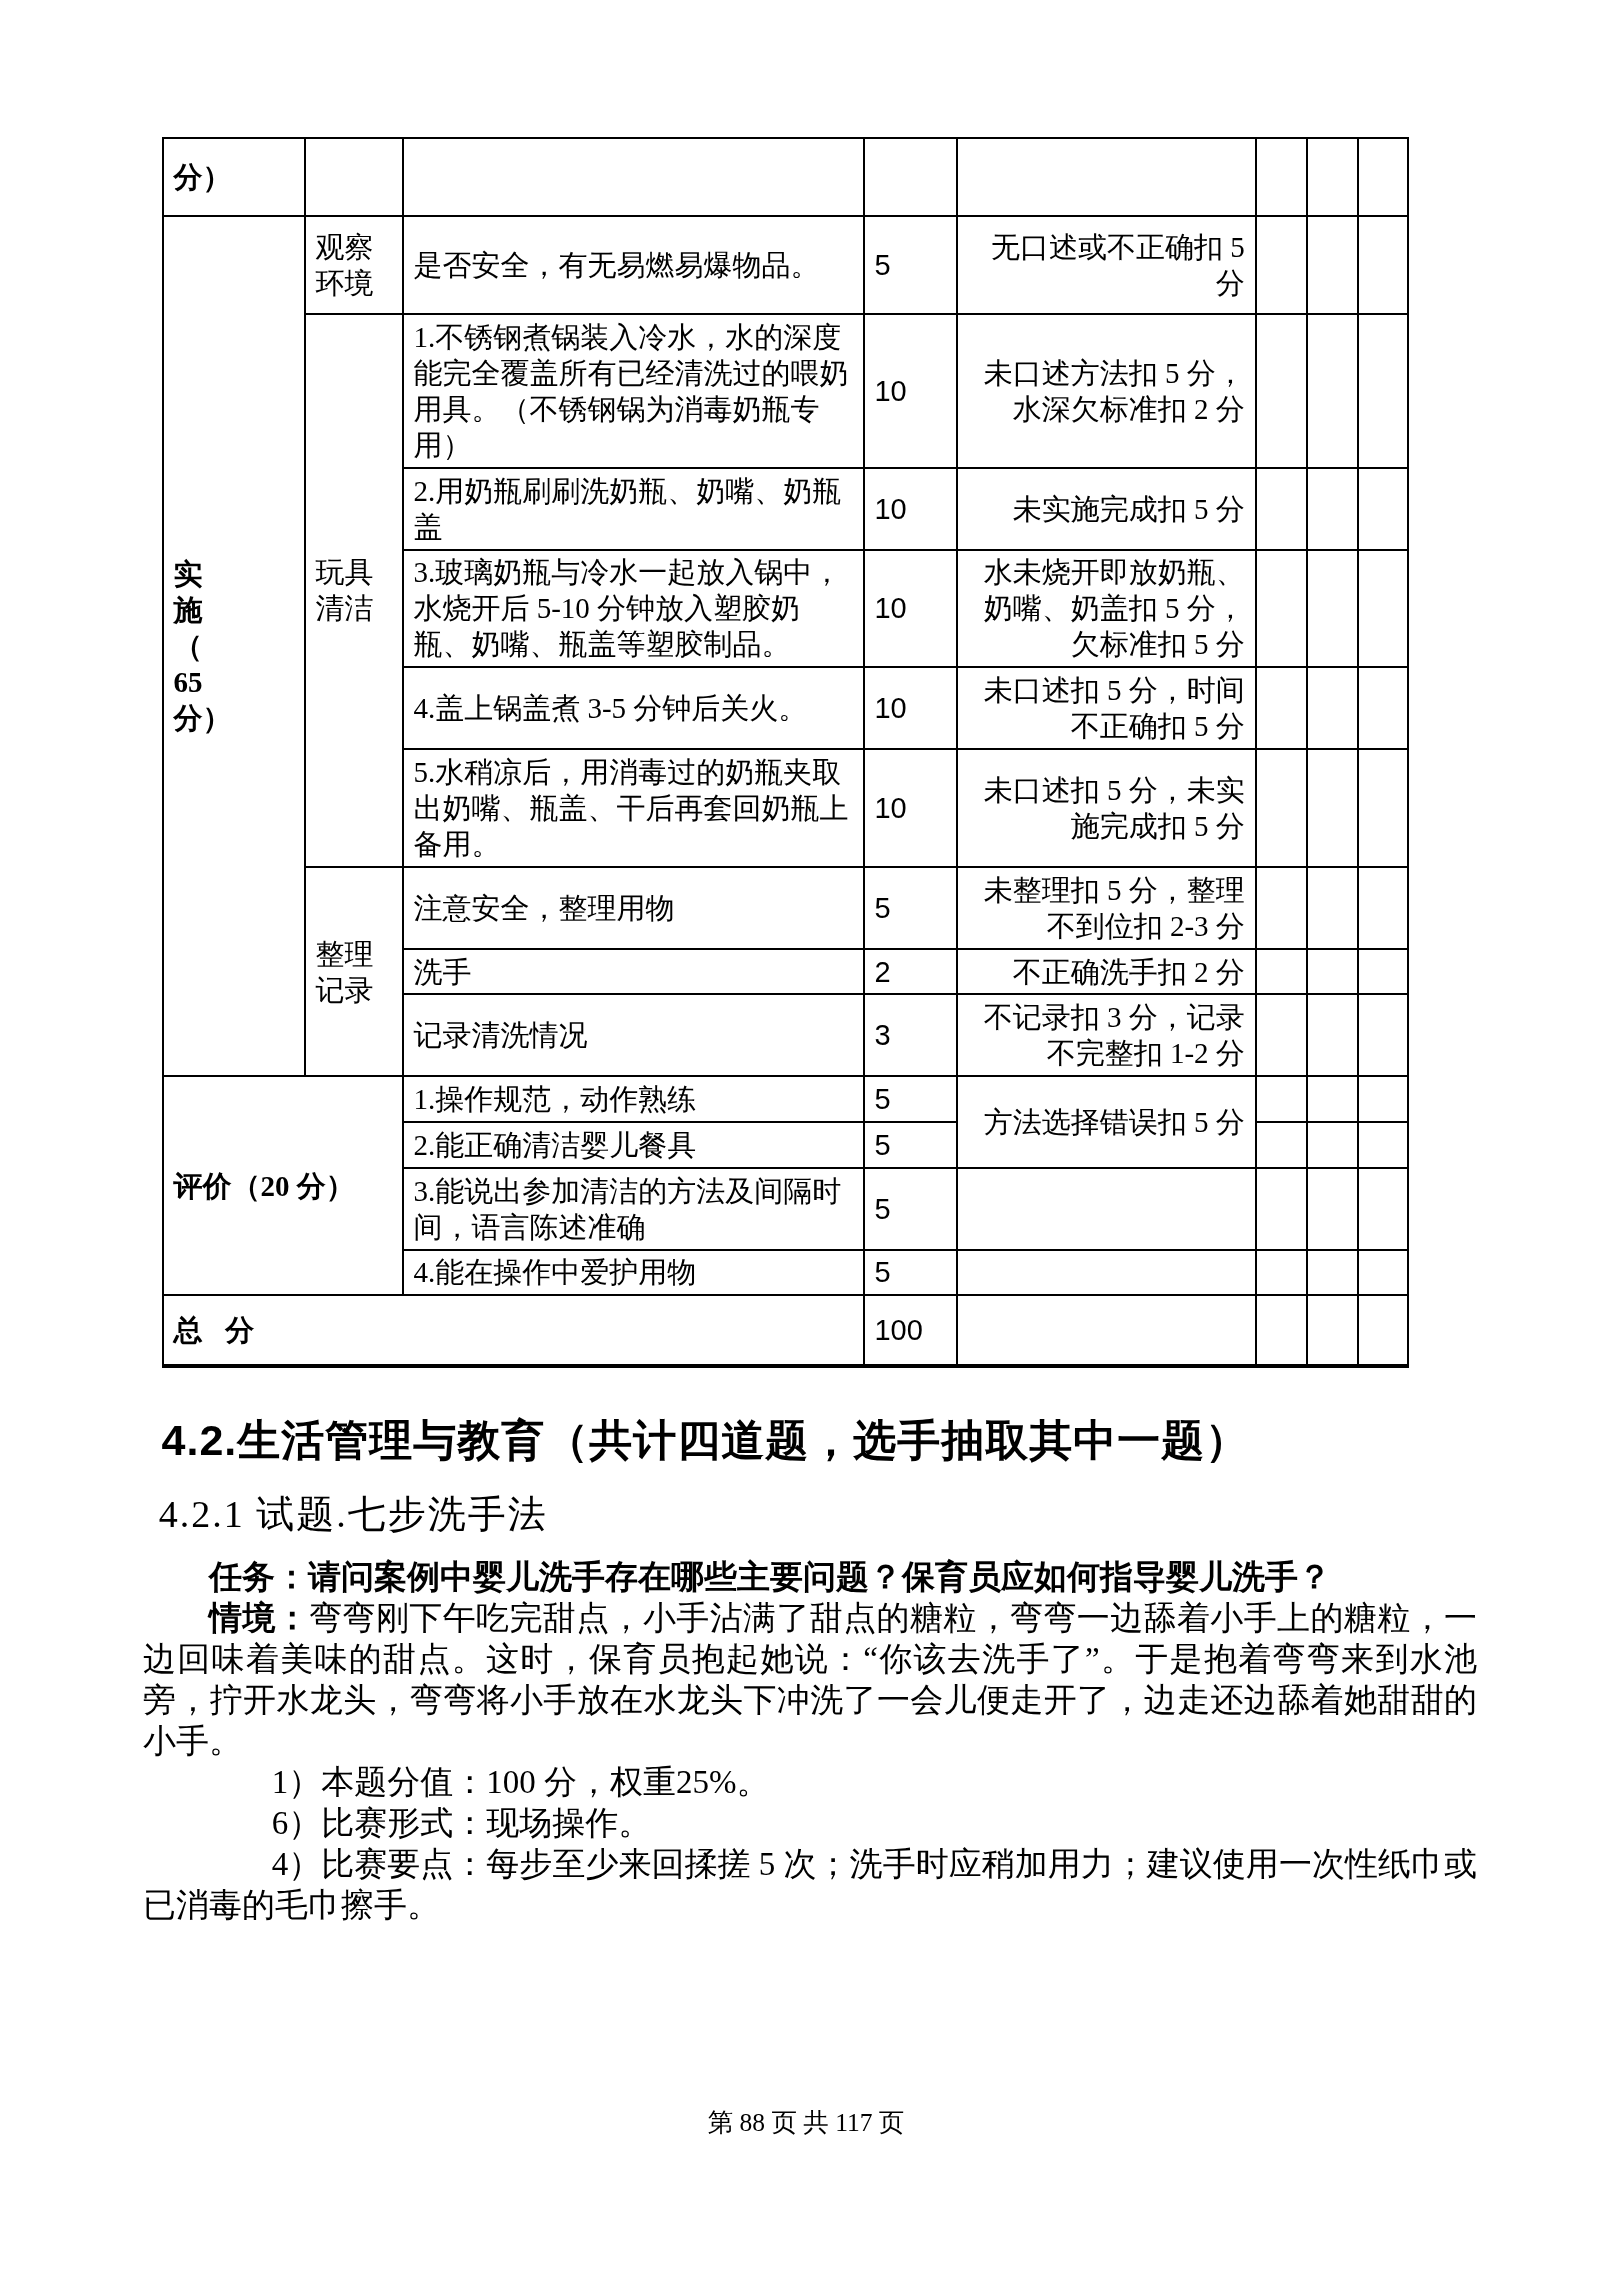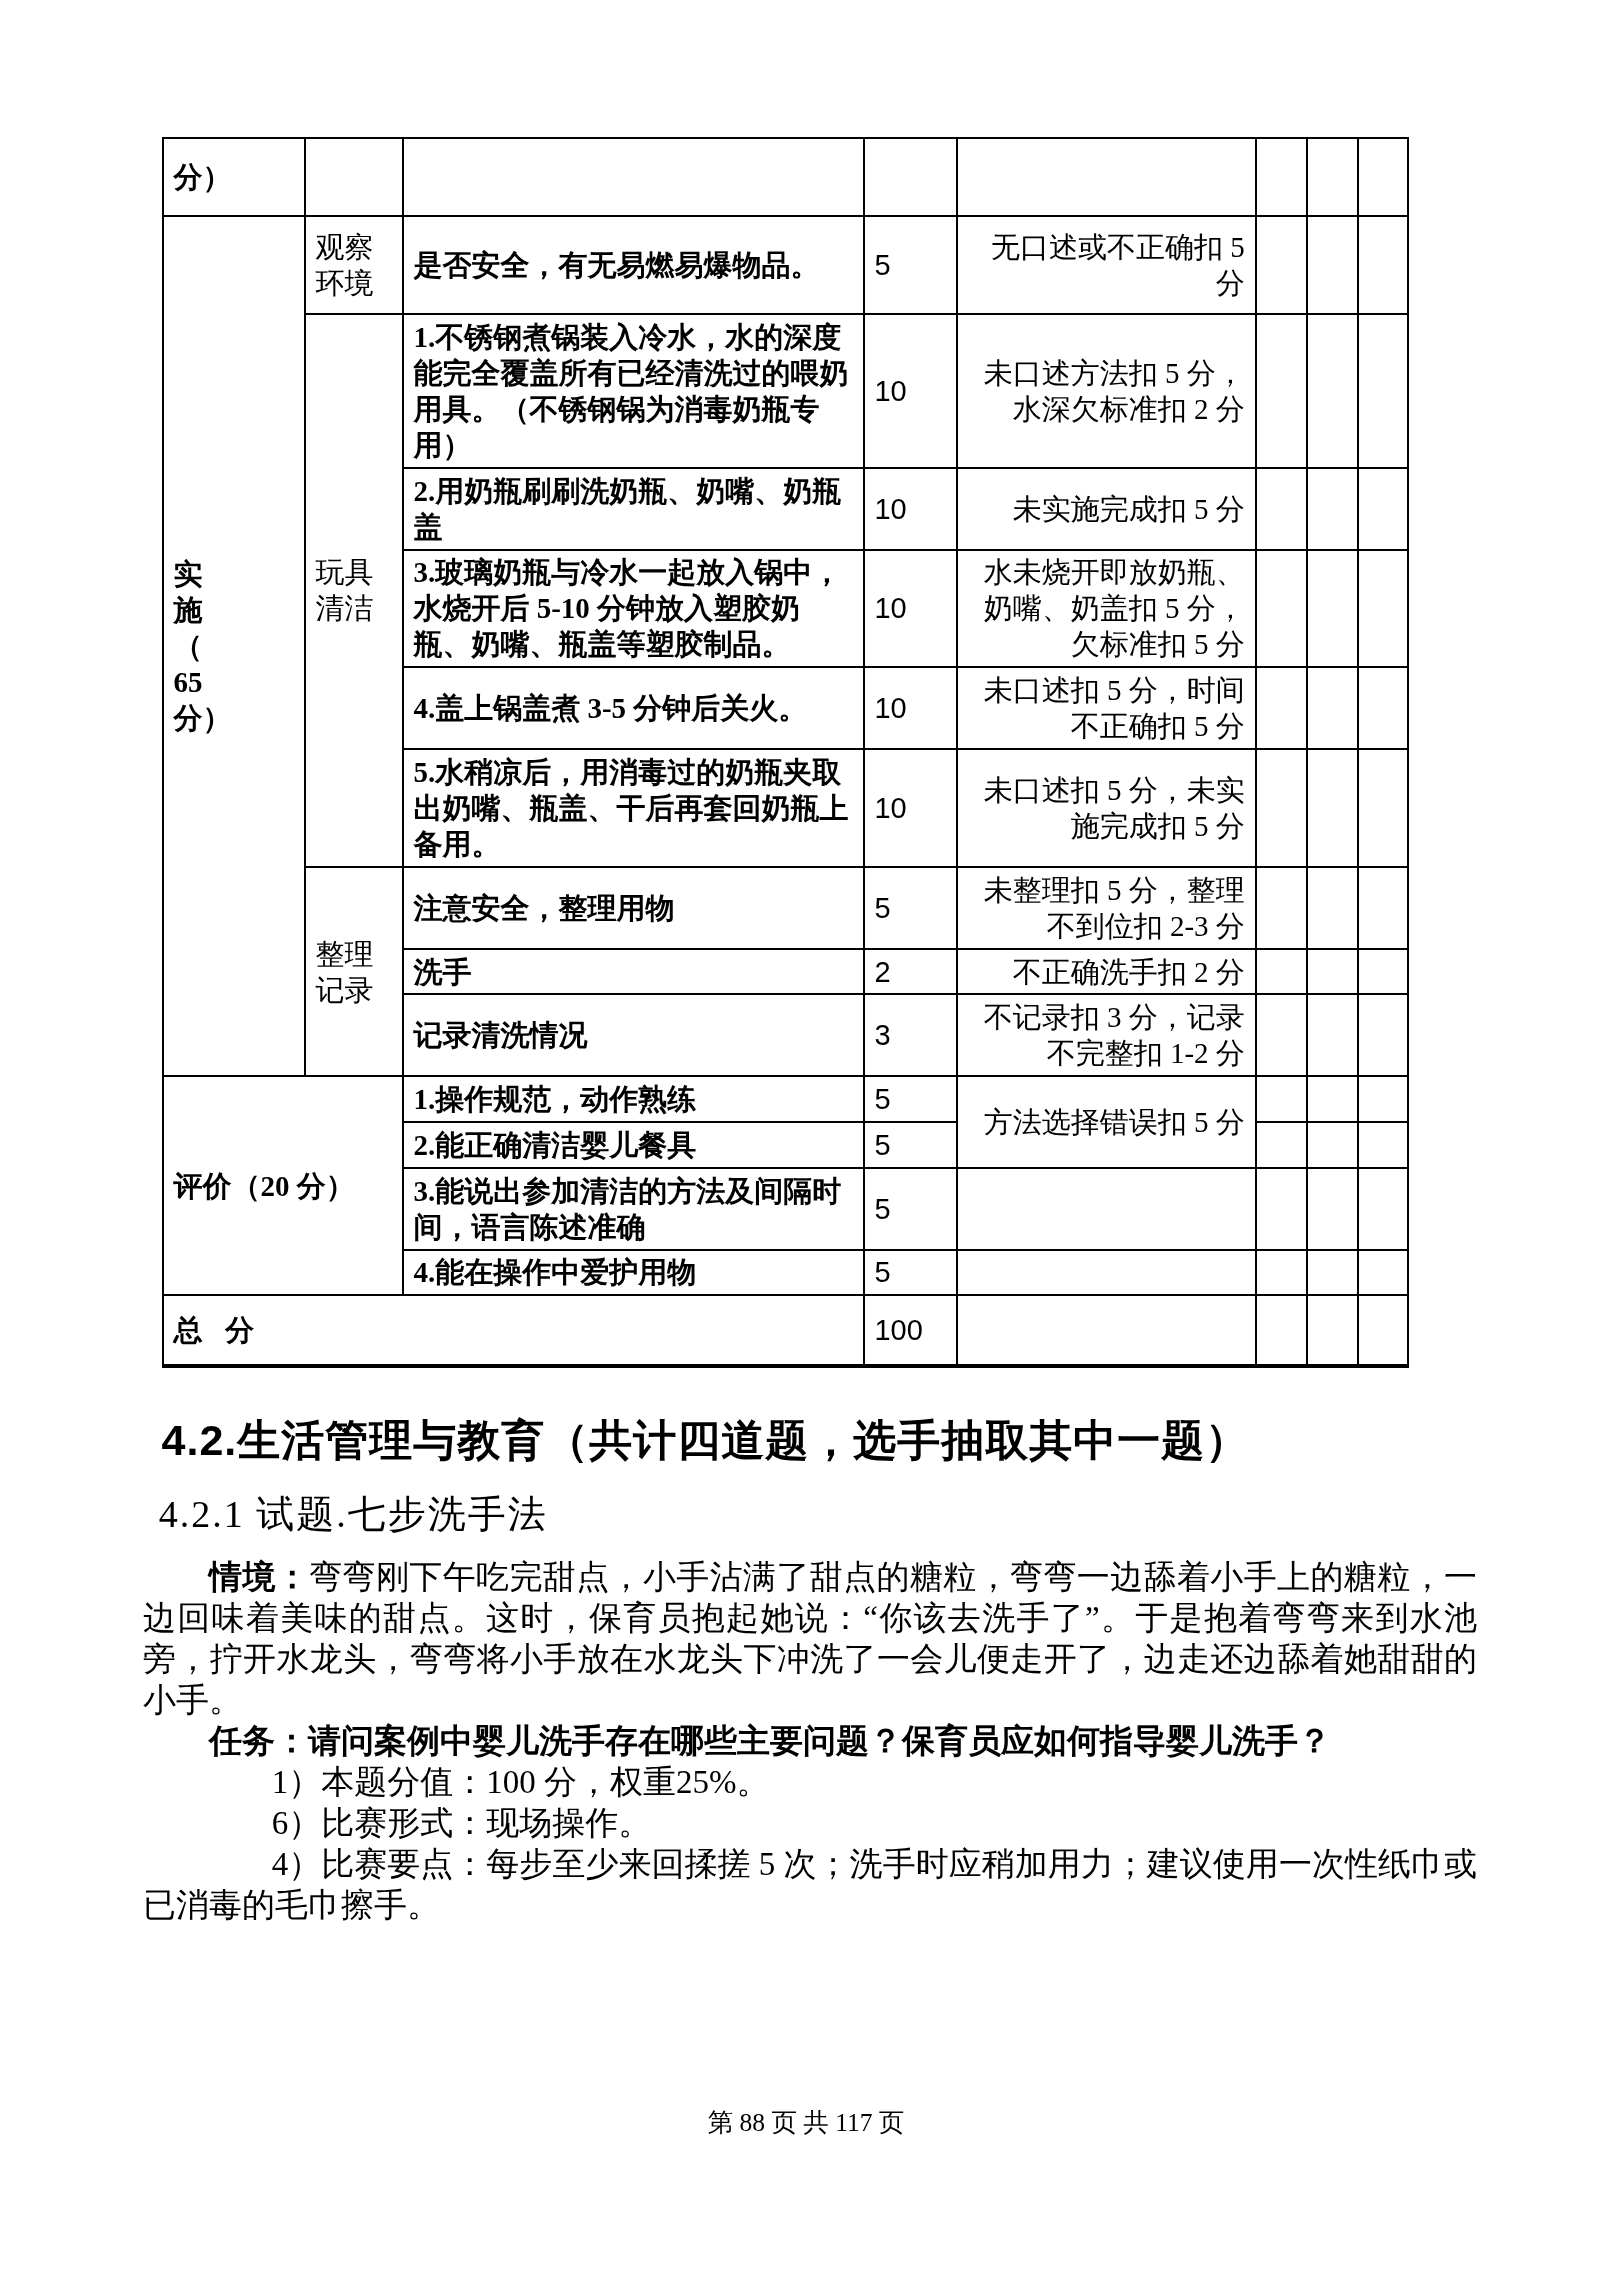--- a/index.html
+++ b/index.html
@@ -26,21 +26,21 @@
     font-size:29px;
     line-height:36px;
     padding:3.9px 9.8px;
     vertical-align:middle;
     word-break:break-all;
     overflow:hidden;
   }
   .score-table tr:last-child td { border-bottom-width:4.9px; }
   .grp-cell  { font-weight:bold; white-space:pre-line; padding-left:13.7px; }
   .sub-cell  { white-space:pre-line; padding-left:13.7px; }
-  .item-cell { padding-left:11.8px;font-weight:bold; }
+  .item-cell { padding-left:11.8px; }
   .score-cell{ font-family:"Liberation Sans", sans-serif; padding-left:11.8px; }
   .ded-cell  { padding-left:9.8px;text-align:right; }
   .total-cell{ font-weight:bold; letter-spacing:7.8px; padding-left:13.7px; }
   .blank-cell{ padding:0; }
 
   
   .rh80 {height:78px} .rh100{height:98px} .rh148{height:145px}
   .rh80b{height:78px} .rh114{height:112px} .rh74 {height:73px}
   .rh44 {height:43px} .rh78 {height:76px}  .rh40 {height:39px}
   .rh72 {height:71px}
@@ -239,23 +239,23 @@
         <td class="blank-cell"></td>
         <td class="blank-cell"></td>
         <td class="blank-cell"></td>
       </tr>
     </tbody>
   </table>
 
   <div class="h1">4.2.生活管理与教育（共计四道题，选手抽取其中一题）</div>
   <div class="h2">4.2.1 试题.七步洗手法</div>
 
+  <p class="para bold"><span>任务：</span><span>请问案例中婴儿洗手存在哪些主要问题？保育员应如何指导婴儿洗手？</span></p>
+
   <p class="para"><span class="bold">情境：</span><span>弯弯刚下午吃完甜点，小手沾满了甜点的糖粒，弯弯一边舔着小手上的糖粒，一边回味着美味的甜点。这时，保育员抱起她说：“你该去洗手了”。于是抱着弯弯来到水池旁，拧开水龙头，弯弯将小手放在水龙头下冲洗了一会儿便走开了，边走还边舔着她甜甜的小手。</span></p>
-
-  <p class="para bold"><span>任务：</span><span>请问案例中婴儿洗手存在哪些主要问题？保育员应如何指导婴儿洗手？</span></p>
 
   <p class="para item-para">1）本题分值：100 分，权重25%。</p>
   <p class="para item-para">6）比赛形式：现场操作。</p>
   <p class="para item-para">4）比赛要点：每步至少来回揉搓 5 次；洗手时应稍加用力；建议使用一次性纸巾或已消毒的毛巾擦手。</p>
 
   <div class="footer">第 88 页 共 117 页</div>
 </div>
 
 
 </body></html>

